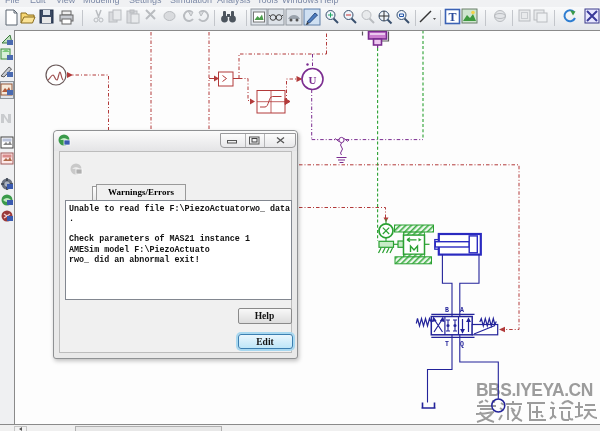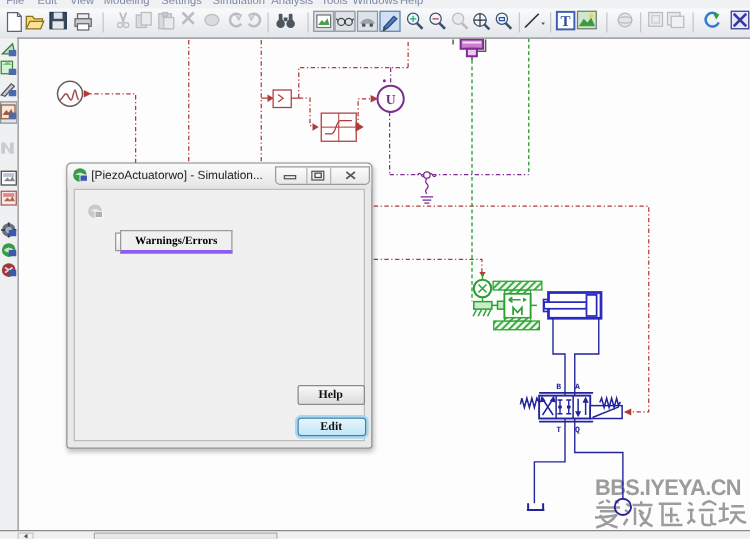--- a/index.html
+++ b/index.html
@@ -459,39 +459,44 @@
   <div class="thumb"></div>
 </div>
 
 <div id="dlg" class="abs">
   <div id="dlgtitle">
     <svg width="13" height="13" style="position:absolute;left:4px;top:3px">
       <circle cx="6" cy="6" r="5.5" fill="#3a9a4a"></circle>
       <path d="M2 6 q4 -4 8 0" fill="#bfe8bf"></path>
       <rect x="6" y="6" width="6" height="5" fill="#3a5ab0" stroke="#fff" stroke-width="0.7"></rect>
     </svg>
-    <div id="dlgtext">[PiezoActuatorwo] - Simulation...</div>
     <div id="capbtns">
       <div class="capsep" style="left:24px"></div>
       <div class="capsep" style="left:43px"></div>
       <svg width="74" height="13" style="position:absolute;left:0;top:0">
         <rect x="6.5" y="6.5" width="9" height="2.5" fill="none" stroke="#555" stroke-width="1"></rect>
         <rect x="28.5" y="3" width="9.5" height="7" fill="none" stroke="#555" stroke-width="1"></rect>
         <rect x="31" y="4.5" width="5" height="3.5" fill="none" stroke="#444" stroke-width="1"></rect>
         <path d="M56 3.5 l7 5.5 M63 3.5 l-7 5.5" stroke="#555" stroke-width="1.3"></path>
       </svg>
     </div>
   </div>
   <div id="dlgclient">
     <svg width="14" height="13" style="position:absolute;left:9.5px;top:11px">
       <circle cx="6" cy="6" r="5.5" fill="#c9c9c9"></circle>
       <path d="M2 6 q4 -4 8 0" fill="#e8e8e8"></path>
       <rect x="6" y="6" width="6" height="5" fill="#b0b0b0" stroke="#fff" stroke-width="0.7"></rect>
     </svg>
     <div class="tab" style="left:7.5px;top:34px;width:28.5px;height:13px;line-height:13px;margin-left:24px;">Log</div>
-    <div class="tab" style="left:36px;top:32px;width:88px;height:15px;line-height:15px;border-bottom:3px solid #8b5cf6;background:#f0f0f0;">Warnings/Errors</div>
+    <div class="tab" style="left:36px;top:32px;width:88px;height:15px;line-height:15px;border-bottom:6px solid #8b5cf6;background:#f0f0f0;">Warnings/Errors</div>
+    <div id="txtbox">Unable to read file F:\PiezoActuatorwo_ data
+.
+
+Check parameters of MAS21 instance 1
+AMESim model F:\PiezoActuato
+rwo_ did an abnormal exit!</div>
     <div class="pbtn" style="left:177.5px;top:156px;width:54px;height:16px;line-height:15px;
         background:linear-gradient(#f8f8f8,#dcdcdc);border:1px solid #8a8a8a;border-radius:2px;box-sizing:border-box;">Help</div>
     <div class="pbtn" style="left:177.5px;top:182px;width:55px;height:15px;line-height:14px;
         background:linear-gradient(#eaf6fd,#bee6f8);border:1px solid #3c7fb1;border-radius:3px;
         box-shadow:0 0 0 2px #a8d8f0;box-sizing:border-box;">Edit</div>
   </div>
 </div>
 
 </body></html>

